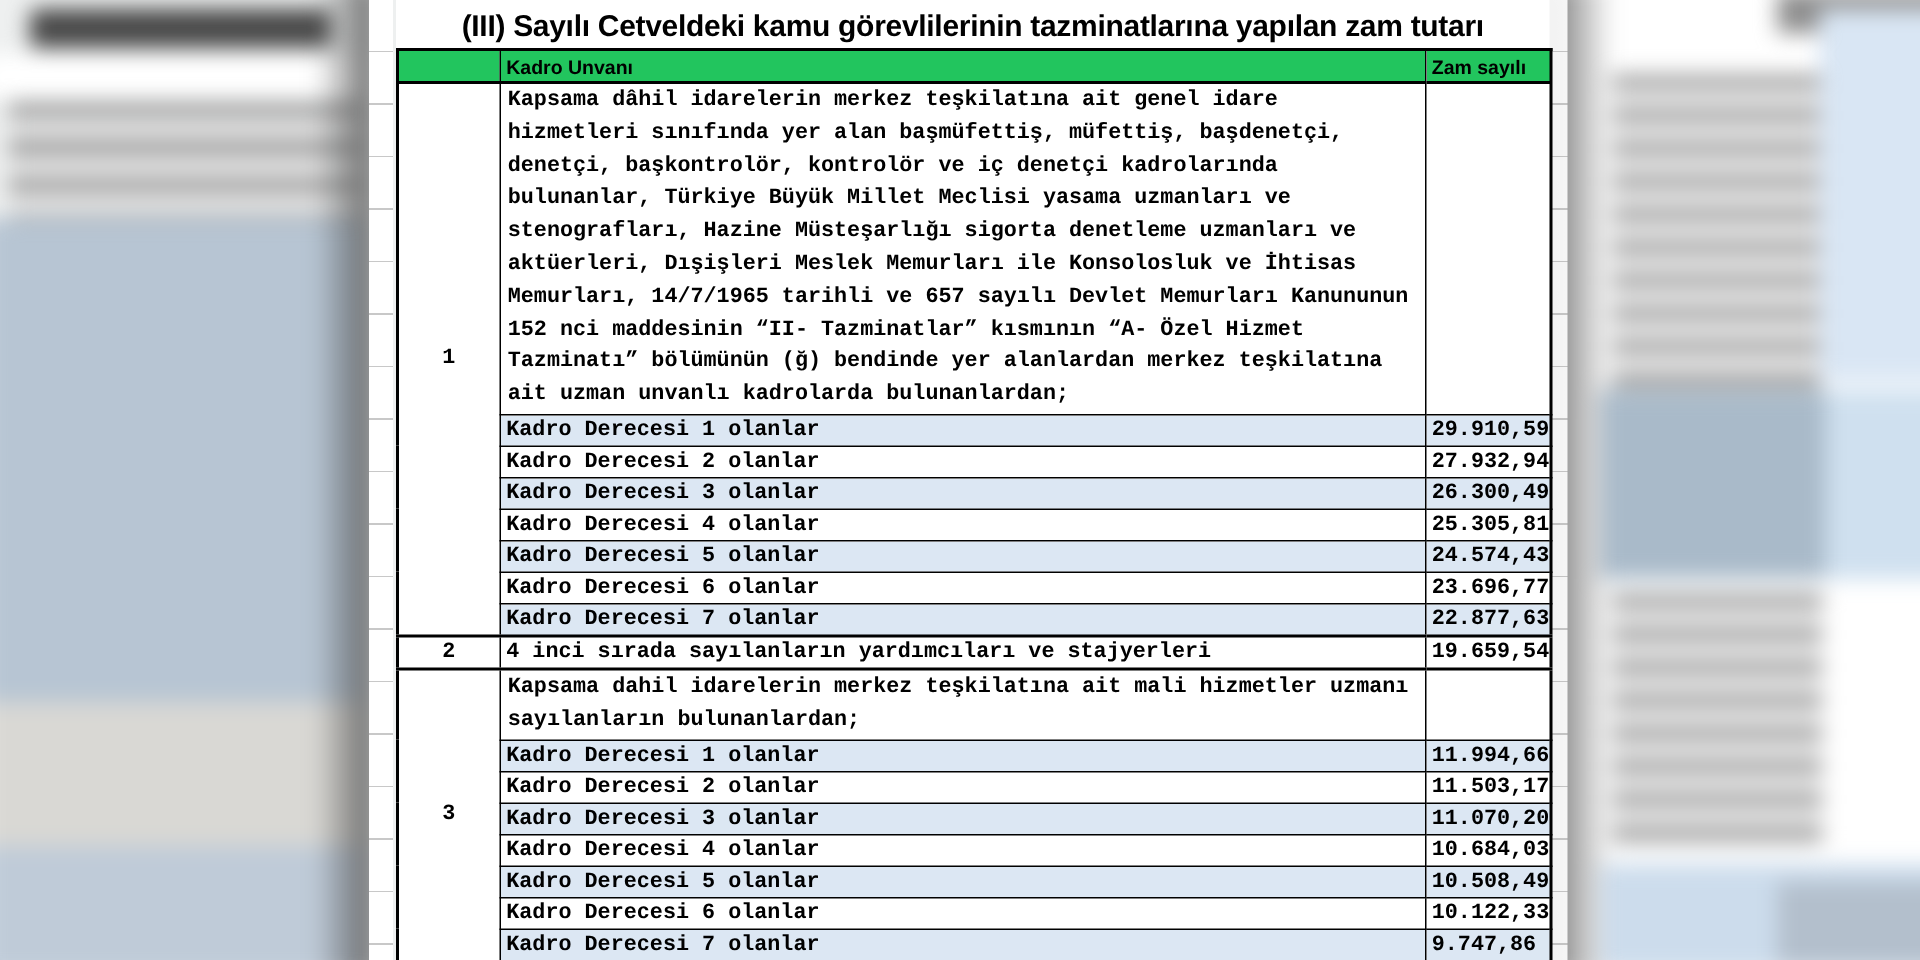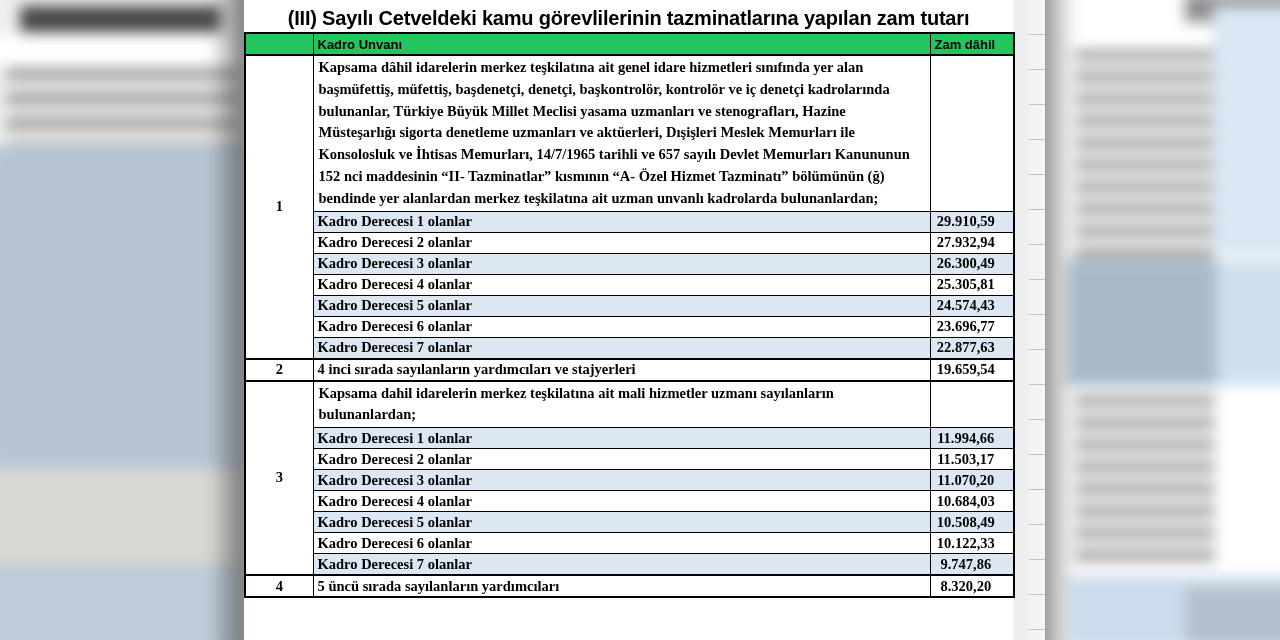--- a/index.html
+++ b/index.html
@@ -36,34 +36,34 @@
                  background:repeating-linear-gradient(to bottom,#9b9b9b 0 10px,#f4f4f4 10px 22px); }
   .br-blueblock{ left:50px;  top:272px; width:230px; height:126px; background:#a9bac9; }
   .br-bluecol2 { left:200px; top:272px; width:80px;  height:126px; background:#cfe0ef; }
   .br-text2    { left:58px;  top:408px; width:142px; height:172px;
                  background:repeating-linear-gradient(to bottom,#9b9b9b 0 10px,#f4f4f4 10px 22px); }
   .br-white2   { left:198px; top:400px; width:86px;  height:182px; background:#ffffff; }
   .br-blueband { left:50px;  top:588px; width:234px; height:72px;  background:#ccdcec; }
   .br-botgray  { left:168px; top:600px; width:118px; height:56px;  background:#b3bfcc; }
 
   
-  .doc { position:absolute; left:244px; top:0; width:769px; height:640px; background:#ffffff; }
+  .doc { position:absolute; left:264px; top:0; width:769px; height:640px; background:#ffffff; }
   .doc-title { margin-top:4px; height:28px; line-height:28px; text-align:center;
                font-weight:700; font-size:20px; color:#000;
                font-family:"Liberation Sans", sans-serif; letter-spacing:-0.2px; }
   table.tbl { border-collapse:collapse; table-layout:fixed; width:769px;
               border:2px solid var(--border, #000); }
   col.c-num   { width:68px; }
   col.c-label { width:617px; }
   col.c-value { width:84px; }
   .tbl th, .tbl td { border:1px solid var(--border, #000); overflow:hidden; }
   .tbl thead th { height:20px; font:700 13px "Liberation Sans", sans-serif;
                   text-align:left; padding:0 4px; border-bottom:2px solid var(--border, #000);
                   background:#22c55e; }
-  .tbl td { font-family:Liberation Serif, serif; font-weight:700; font-size:14.5px;
+  .tbl td { font-family:Liberation Mono, monospace; font-weight:700; font-size:14.5px;
             height:20px; padding:0 4px; background:#fff; }
   td.col-num   { text-align:center; vertical-align:middle; }
   td.col-label { text-align:left; }
   td.col-label.para { line-height:21.8px; padding:1px 5px; vertical-align:top; }
   td.col-value { text-align:center; padding-right:16px; }
   tr.shaded td.col-label, tr.shaded td.col-value { background:var(--row-shade, #dce7f3);margin-top:13px; }
   tr.group-start td { border-top:2px solid var(--border, #000); }
 </style>
 </head>
 <body>
@@ -105,21 +105,21 @@
     <table class="tbl">
       <colgroup>
         <col class="c-num">
           <col class="c-label">
           <col class="c-value">
       </colgroup>
       <thead>
         <tr>
           <th class="col-num"></th>
           <th class="col-label">Kadro Unvanı</th>
-          <th class="col-value">Zam dâhil</th>
+          <th class="col-value">Zam sayılı</th>
         </tr>
       </thead>
       <tbody>
           <tr class="group-start">
             <td class="col-num" rowspan="8">1</td>
             <td class="col-label para">Kapsama dâhil idarelerin merkez teşkilatına ait genel idare hizmetleri sınıfında yer alan başmüfettiş, müfettiş, başdenetçi, denetçi, başkontrolör, kontrolör ve iç denetçi kadrolarında bulunanlar, Türkiye Büyük Millet Meclisi yasama uzmanları ve stenografları, Hazine Müsteşarlığı sigorta denetleme uzmanları ve aktüerleri, Dışişleri Meslek Memurları ile Konsolosluk ve İhtisas Memurları, 14/7/1965 tarihli ve 657 sayılı Devlet Memurları Kanununun 152 nci maddesinin “II- Tazminatlar” kısmının “A- Özel Hizmet Tazminatı” bölümünün (ğ) bendinde yer alanlardan merkez teşkilatına ait uzman unvanlı kadrolarda bulunanlardan;</td>
             <td class="col-value"></td>
           </tr>
           <tr class="shaded">
             <td class="col-label">Kadro Derecesi 1 olanlar</td>

